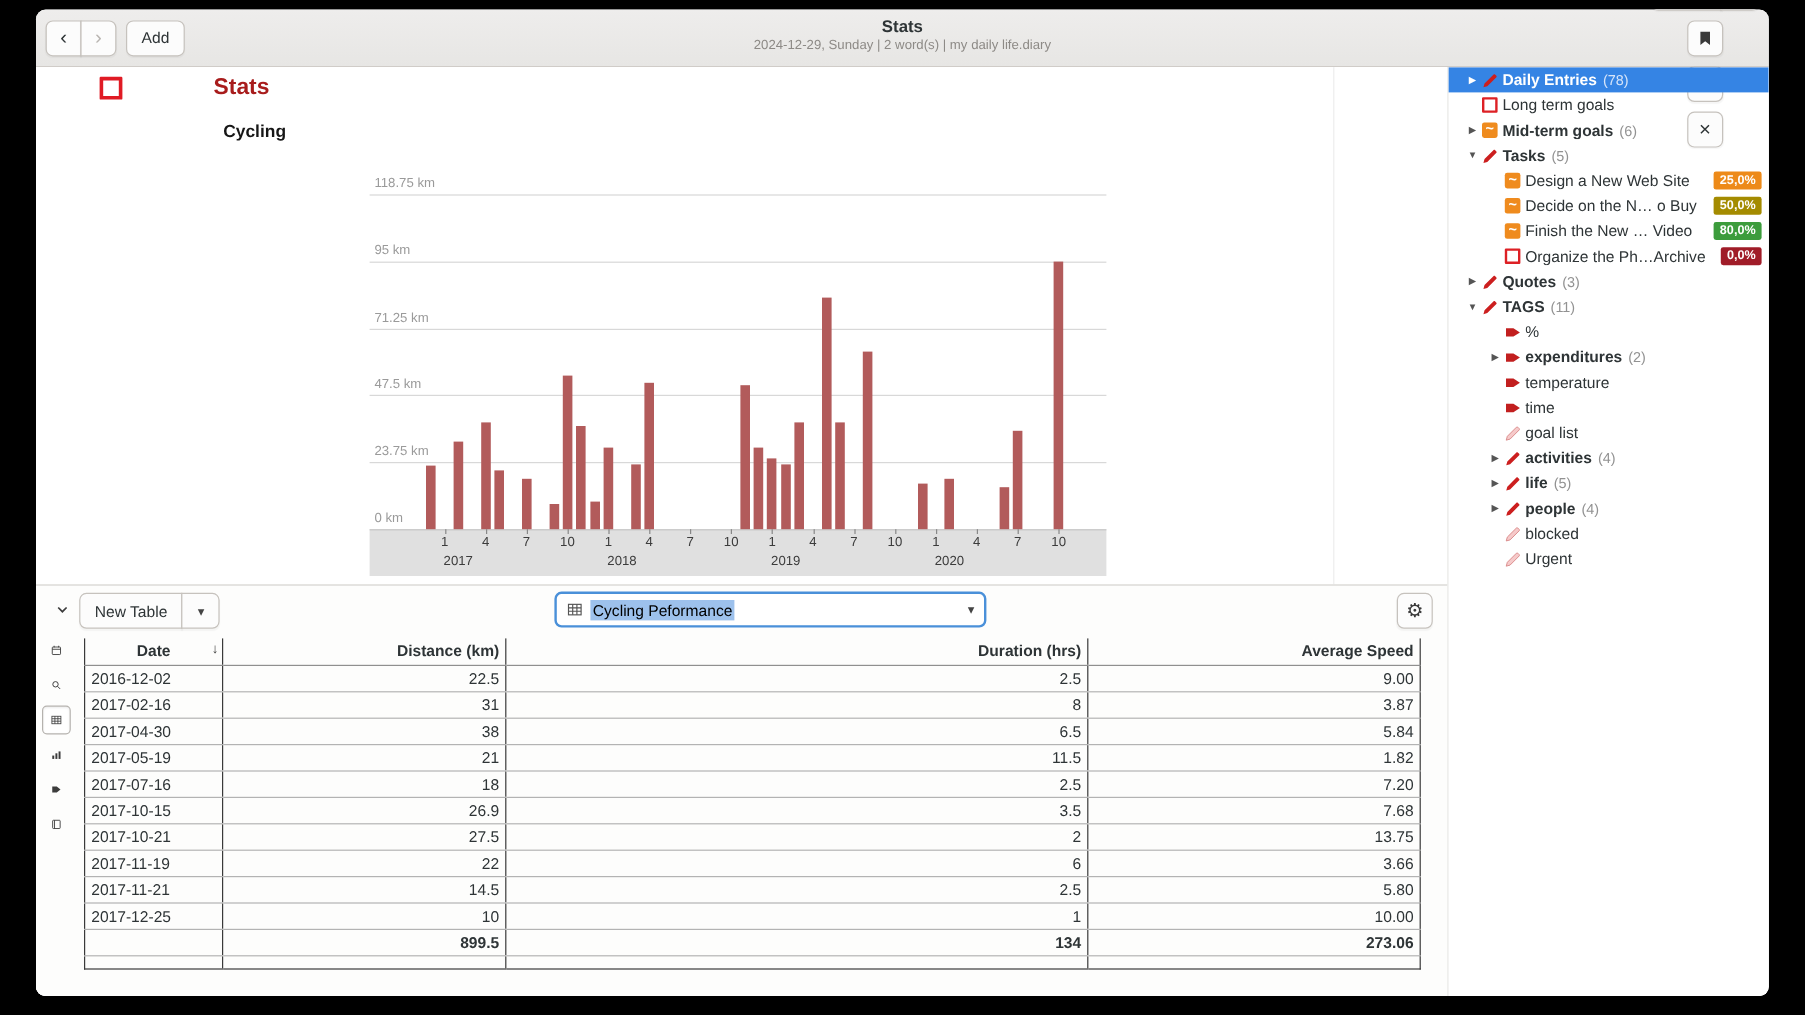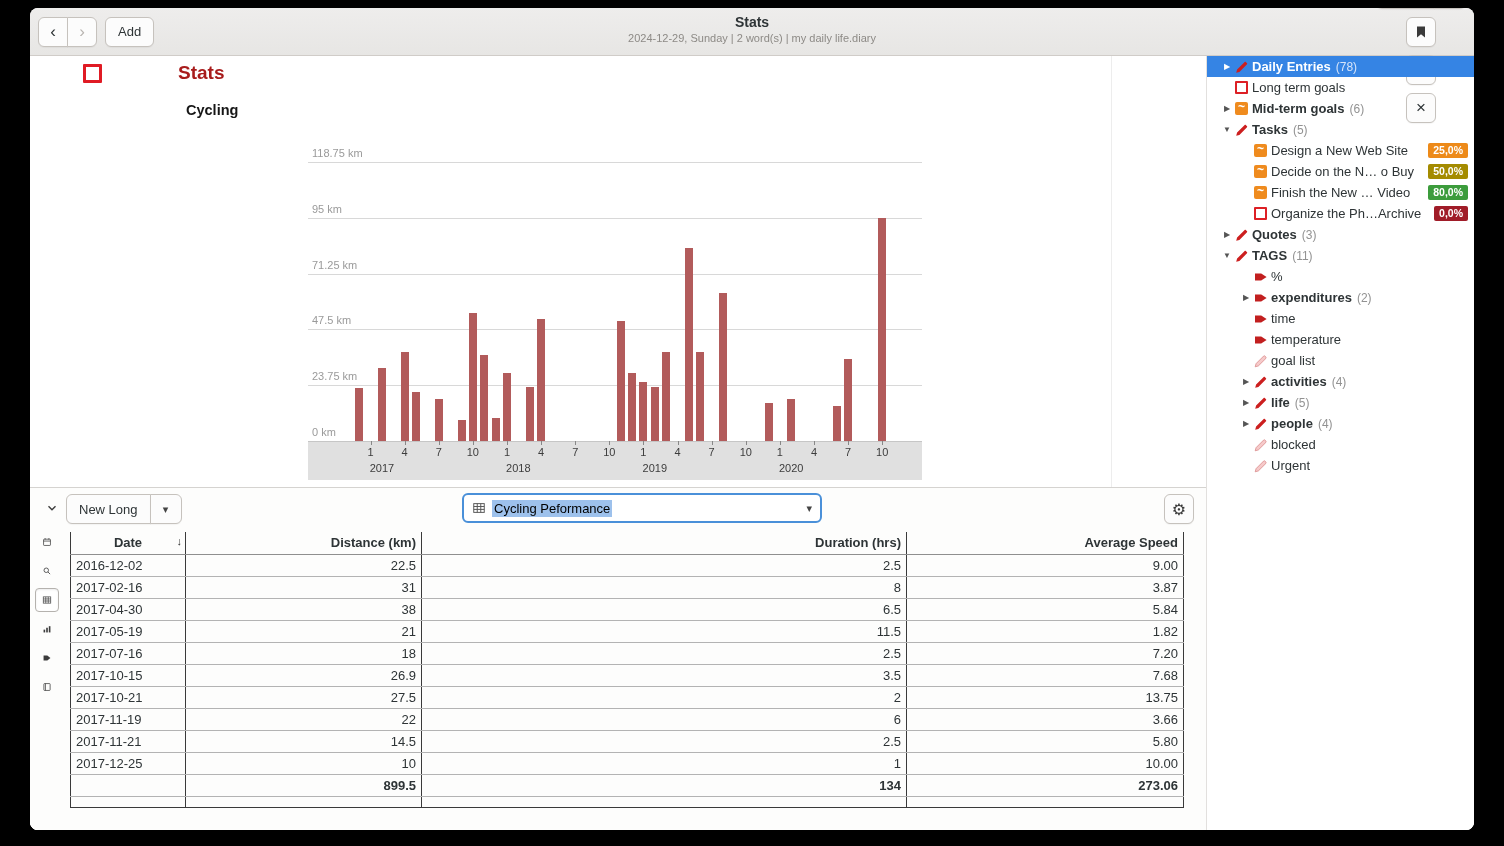--- a/index.html
+++ b/index.html
@@ -230,21 +230,21 @@
           </div>
       </div>
 
       <div class="bottom">
         <button class="flatbtn collapse-btn">
           <svg width="16" height="16" viewBox="0 0 16 16">
               <path d="M4 6 l4 4 4 -4" fill="none" stroke="#3c3c3c" stroke-width="1.6"></path>
             </svg>
         </button>
         <div class="linked newtable">
-          <button class="btn">New Long</button>
+          <button class="btn">New Table</button>
           <button class="btn arrowbtn">
               <span>▾</span>
             </button>
         </div>
         <div class="combo">
           <svg width="14" height="14" viewBox="0 0 16 16">
               <rect x="2" y="3" width="12" height="10" fill="none" stroke="#555" stroke-width="1.1"></rect>
               <line x1="2" y1="6.3" x2="14" y2="6.3" stroke="#555" stroke-width="1.1"></line>
               <line x1="2" y1="9.6" x2="14" y2="9.6" stroke="#555" stroke-width="1.1"></line>
               <line x1="6" y1="3" x2="6" y2="13" stroke="#555" stroke-width="1.1"></line>
@@ -503,30 +503,30 @@
           <span class="slabel b">expenditures</span>
           <span class="scount">(2)</span>
         </div>
         <div class="srow" style="padding-left: 31px;">
           <span class="expander"></span>
           <span class="sicon">
             <svg width="14" height="14" viewBox="0 0 14 14">
               <path d="M1 3.5 h6.2 L12.6 7 7.2 10.5 H1 z" fill="#c21f1f"></path>
             </svg>
           </span>
+          <span class="slabel">temperature</span>
+        </div>
+        <div class="srow" style="padding-left: 31px;">
+          <span class="expander"></span>
+          <span class="sicon">
+            <svg width="14" height="14" viewBox="0 0 14 14">
+              <path d="M1 3.5 h6.2 L12.6 7 7.2 10.5 H1 z" fill="#c21f1f"></path>
+            </svg>
+          </span>
           <span class="slabel">time</span>
-        </div>
-        <div class="srow" style="padding-left: 31px;">
-          <span class="expander"></span>
-          <span class="sicon">
-            <svg width="14" height="14" viewBox="0 0 14 14">
-              <path d="M1 3.5 h6.2 L12.6 7 7.2 10.5 H1 z" fill="#c21f1f"></path>
-            </svg>
-          </span>
-          <span class="slabel">temperature</span>
         </div>
         <div class="srow" style="padding-left: 31px;">
           <span class="expander"></span>
           <span class="sicon">
             <svg width="14" height="14" viewBox="0 0 14 14">
               <path d="M1.2 12.8 l.9-3.2 7.6-7.6 c.3-.3.8-.3 1.1 0 l1.2 1.2 c.3.3.3.8 0 1.1 l-7.6 7.6 z" fill="#f6caca" stroke="#d98a8a" stroke-width=".8"></path>
             </svg>
           </span>
           <span class="slabel">goal list</span>
         </div>

